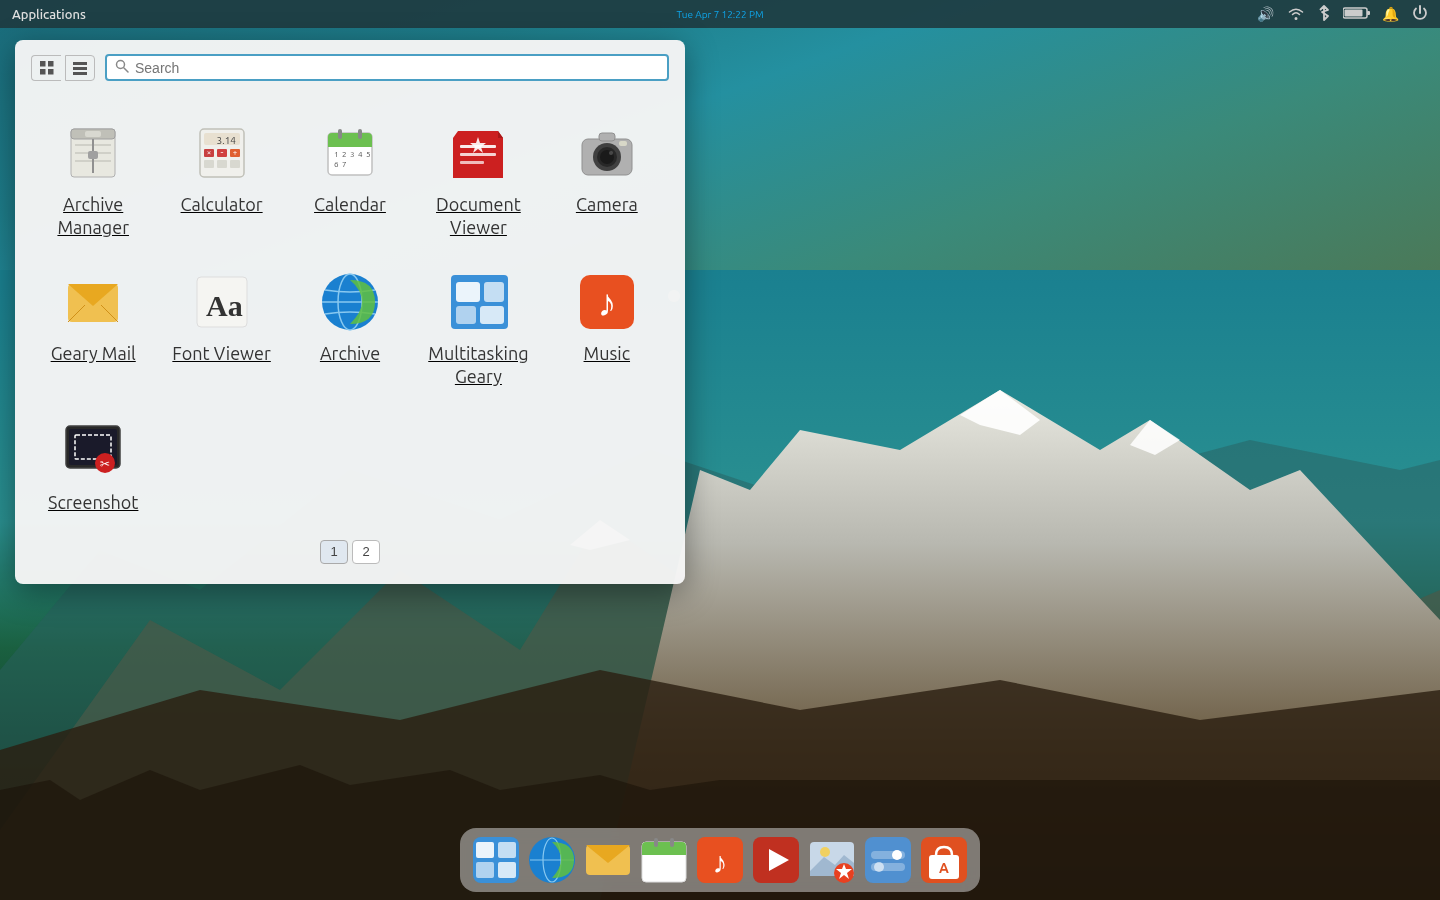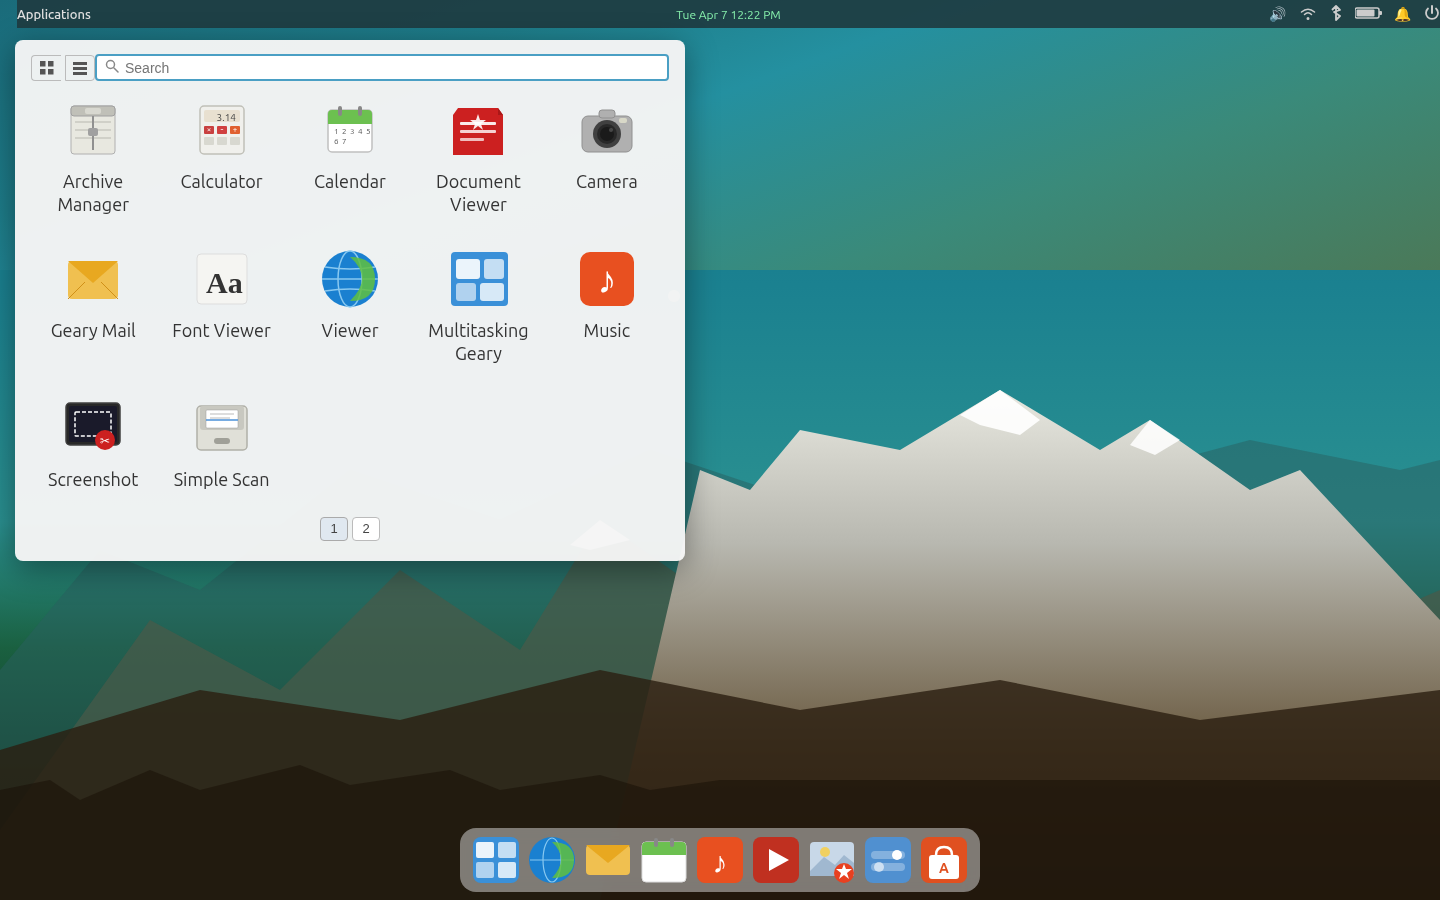--- a/index.html
+++ b/index.html
@@ -36,38 +36,38 @@
       position: absolute;
       bottom: 0;
       left: 0;
       width: 100%;
       height: 70%;
     }
 
     
     .topbar {
       position: absolute;
-      top: 0; left: 17px; right: 0;
+      top: 0; left: 0; right: 0;
       height: 28px;
       background: rgba(30, 60, 65, 0.92);
       display: flex;
       align-items: center;
       justify-content: space-between;
-      padding: 0 0;
+      padding: 0 12px;
       z-index: 100;
       text-align: right;
     }
     .topbar-left {
       color: #e0e0e0;
       font-size: 13px;
       font-weight: 500;
     }
     .topbar-center {
-      color: #86efac;
-      font-size: 12px;
+      color: #0ea5e9;
+      font-size: 10px;
       position: absolute;
       left: 50%;
       transform: translateX(-50%);
       display: flex;
       gap: 16px;
     }
     .topbar-right {
       display: flex;
       align-items: center;
       gap: 12px;
@@ -87,21 +87,22 @@
       border-radius: 8px;
       box-shadow: 0 8px 32px rgba(0,0,0,0.4);
       z-index: 200;
       padding: 14px 16px 20px;
     }
 
     
     .launcher-header {
       display: flex;
       align-items: center;
-      margin-bottom: 5px;
+      gap: 10px;
+      margin-bottom: 28px;
     }
     .view-toggle {
       display: flex;
       gap: 4px;
     }
     .view-btn {
       width: 30px;
       height: 26px;
       background: transparent;
       border: 1px solid #bbb;
@@ -150,20 +151,21 @@
       gap: 8px 4px;
     }
     .app-item {
       display: flex;
       flex-direction: column;
       align-items: center;
       padding: 12px 8px 10px;
       border-radius: 6px;
       cursor: pointer;
       transition: background 0.15s;
+      text-decoration: underline;
     }
     .app-icon {
       width: 64px;
       height: 64px;
       margin-bottom: 8px;
       display: flex;
       align-items: center;
       justify-content: center;
       border-radius: 10px;
       font-size: 32px;
@@ -507,21 +509,21 @@
           <circle cx="30" cy="30" r="28" fill="#1a80d0"></circle>
 
           <ellipse cx="30" cy="30" rx="12" ry="28" fill="none" stroke="#88c8f0" stroke-width="1.5"></ellipse>
           <line x1="2" y1="30" x2="58" y2="30" stroke="#88c8f0" stroke-width="1.5"></line>
           <path d="M5,18 Q30,22 55,18" fill="none" stroke="#88c8f0" stroke-width="1.5"></path>
           <path d="M5,42 Q30,38 55,42" fill="none" stroke="#88c8f0" stroke-width="1.5"></path>
 
           <path d="M30,8 Q55,8 55,30 Q55,52 30,52 Q42,40 42,30 Q42,18 30,8 Z" fill="#60c040" opacity="0.85"></path>
         </svg>
       </div>
-      <span class="app-label">Viewer</span>
+      <span class="app-label">Archive</span>
     </div>
 
     <div class="app-item">
       <div class="app-icon">
         <svg width="60" height="60" viewBox="0 0 60 60">
           <rect x="3" y="3" width="57" height="54" rx="4" fill="#3a90d8"></rect>
 
           <rect x="8" y="10" width="24" height="20" rx="3" fill="white" opacity="0.9"></rect>
           <rect x="36" y="10" width="20" height="20" rx="3" fill="white" opacity="0.7"></rect>
           <rect x="8" y="34" width="20" height="18" rx="3" fill="white" opacity="0.6"></rect>
@@ -553,40 +555,20 @@
 
           <rect x="12" y="14" width="36" height="24" rx="1" fill="none" stroke="white" stroke-width="1.5" stroke-dasharray="4,2"></rect>
 
           <circle cx="42" cy="42" r="10" fill="#cc2020"></circle>
           <text x="42" y="47" font-size="12" text-anchor="middle" fill="white">✂</text>
         </svg>
       </div>
       <span class="app-label">Screenshot</span>
     </div>
 
-    <div class="app-item">
-      <div class="app-icon">
-        <svg width="60" height="60" viewBox="0 0 60 60">
-
-          <rect x="5" y="8" width="50" height="44" rx="4" fill="#e0e0d8" stroke="#b0b0a8" stroke-width="1.5"></rect>
-
-          <rect x="8" y="8" width="44" height="24" rx="3" fill="#c8c8c0"></rect>
-
-          <rect x="14" y="12" width="32" height="18" rx="1" fill="white" stroke="#999" stroke-width="0.5"></rect>
-
-          <line x1="14" y1="22" x2="46" y2="22" stroke="#4a90d8" stroke-width="1.5"></line>
-
-          <line x1="18" y1="16" x2="42" y2="16" stroke="#bbb" stroke-width="1"></line>
-          <line x1="18" y1="20" x2="38" y2="20" stroke="#bbb" stroke-width="1"></line>
-
-          <rect x="22" y="40" width="16" height="6" rx="3" fill="#a0a098"></rect>
-        </svg>
-      </div>
-      <span class="app-label">Simple Scan</span>
-    </div>
   </div>
 
   <div class="pagination">
     <button class="page-btn active">1</button>
     <button class="page-btn">2</button>
   </div>
 </div>
 
 <div class="dock">
 

